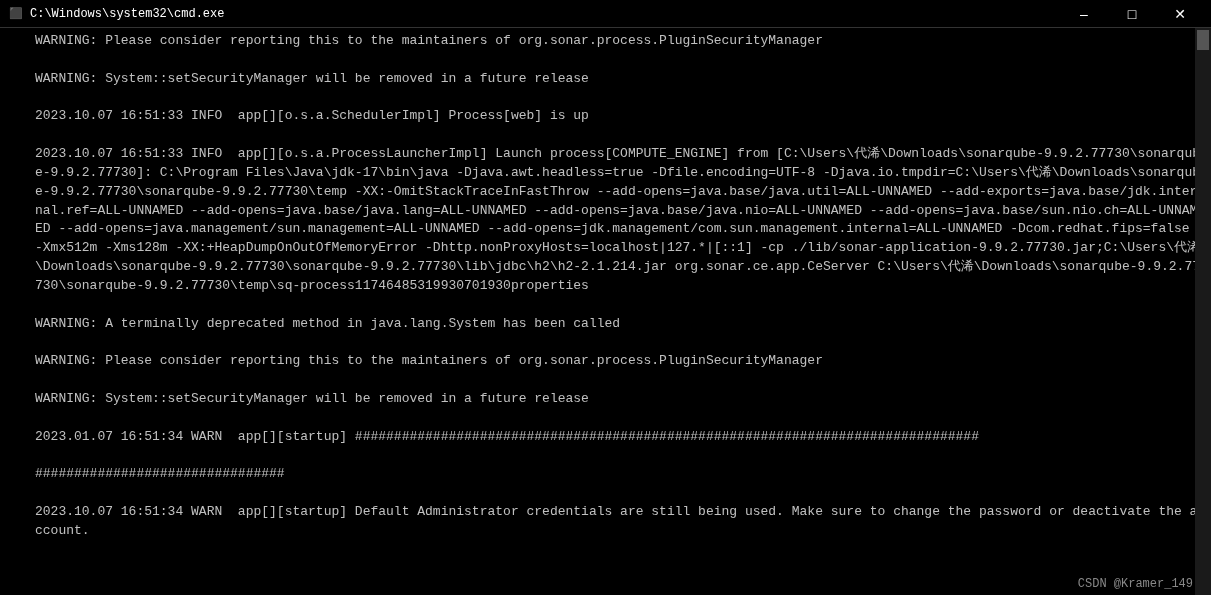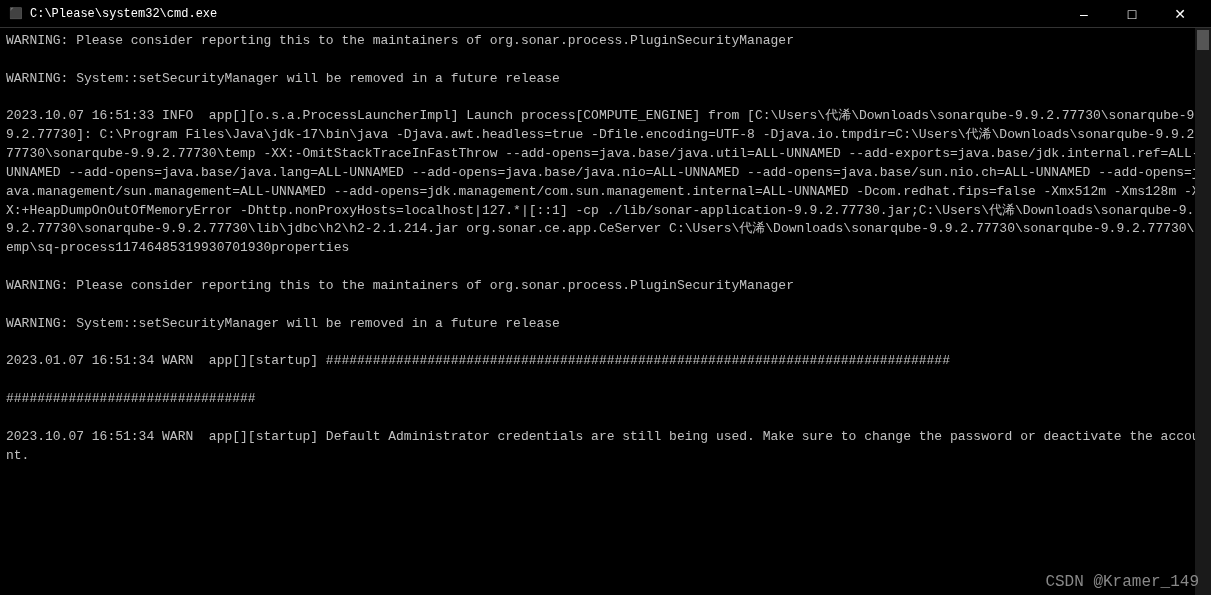--- a/index.html
+++ b/index.html
@@ -93,47 +93,49 @@
     .scrollbar-thumb {
       width: 12px;
       background: #555;
       margin-top: 2px;
       height: 20px;
     }
 
     .watermark {
       position: absolute;
       bottom: 4px;
-      right: 12px;
+      right: 18px;
       color: #888;
-      font-size: 16px;
+      font-size: 12px;
       font-family: 'Courier New', Courier, monospace;
     }
 
-    .line { display: block; }
+    .line { display: block; margin-left: 29px; }
   </style>
 </head>
 <body>
 
 <div class="title-bar">
   <div class="title-bar-left">
     <span class="title-bar-icon">⬛</span>
-    <span>C:\Please\system32\cmd.exe</span>
+    <span>C:\Windows\system32\cmd.exe</span>
   </div>
   <div class="title-bar-controls">
     <button class="title-btn">–</button>
     <button class="title-btn">□</button>
     <button class="title-btn close">✕</button>
   </div>
 </div>
 
 <div class="terminal-body">
   <pre id="terminal-output"><span class="line">WARNING: Please consider reporting this to the maintainers of org.sonar.process.PluginSecurityManager</span>
 <span class="line">WARNING: System::setSecurityManager will be removed in a future release</span>
+<span class="line">2023.10.07 16:51:33 INFO  app[][o.s.a.SchedulerImpl] Process[web] is up</span>
 <span class="line">2023.10.07 16:51:33 INFO  app[][o.s.a.ProcessLauncherImpl] Launch process[COMPUTE_ENGINE] from [C:\Users\代浠\Downloads\sonarqube-9.9.2.77730\sonarqube-9.9.2.77730]: C:\Program Files\Java\jdk-17\bin\java -Djava.awt.headless=true -Dfile.encoding=UTF-8 -Djava.io.tmpdir=C:\Users\代浠\Downloads\sonarqube-9.9.2.77730\sonarqube-9.9.2.77730\temp -XX:-OmitStackTraceInFastThrow --add-opens=java.base/java.util=ALL-UNNAMED --add-exports=java.base/jdk.internal.ref=ALL-UNNAMED --add-opens=java.base/java.lang=ALL-UNNAMED --add-opens=java.base/java.nio=ALL-UNNAMED --add-opens=java.base/sun.nio.ch=ALL-UNNAMED --add-opens=java.management/sun.management=ALL-UNNAMED --add-opens=jdk.management/com.sun.management.internal=ALL-UNNAMED -Dcom.redhat.fips=false -Xmx512m -Xms128m -XX:+HeapDumpOnOutOfMemoryError -Dhttp.nonProxyHosts=localhost|127.*|[::1] -cp ./lib/sonar-application-9.9.2.77730.jar;C:\Users\代浠\Downloads\sonarqube-9.9.2.77730\sonarqube-9.9.2.77730\lib\jdbc\h2\h2-2.1.214.jar org.sonar.ce.app.CeServer C:\Users\代浠\Downloads\sonarqube-9.9.2.77730\sonarqube-9.9.2.77730\temp\sq-process11746485319930701930properties</span>
+<span class="line">WARNING: A terminally deprecated method in java.lang.System has been called</span>
 <span class="line">WARNING: Please consider reporting this to the maintainers of org.sonar.process.PluginSecurityManager</span>
 <span class="line">WARNING: System::setSecurityManager will be removed in a future release</span>
 <span class="line">2023.01.07 16:51:34 WARN  app[][startup] ################################################################################</span>
 <span class="line">################################</span>
 <span class="line">2023.10.07 16:51:34 WARN  app[][startup] Default Administrator credentials are still being used. Make sure to change the password or deactivate the account.</span>
 
 
 
 
 </pre>

